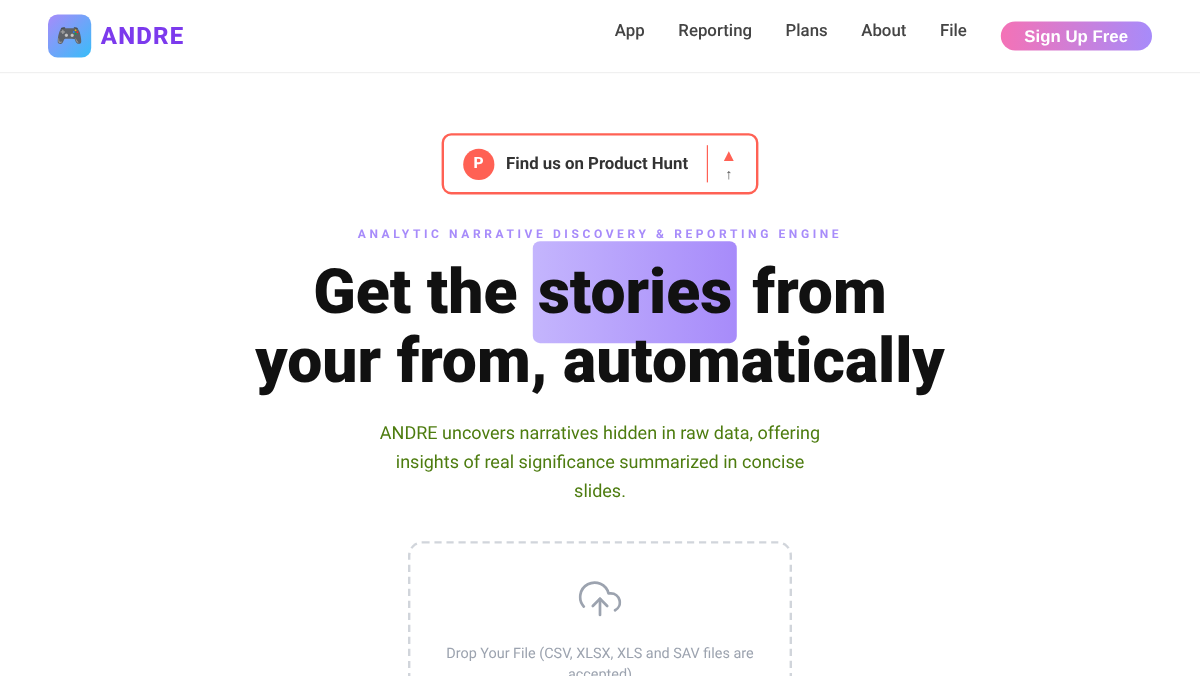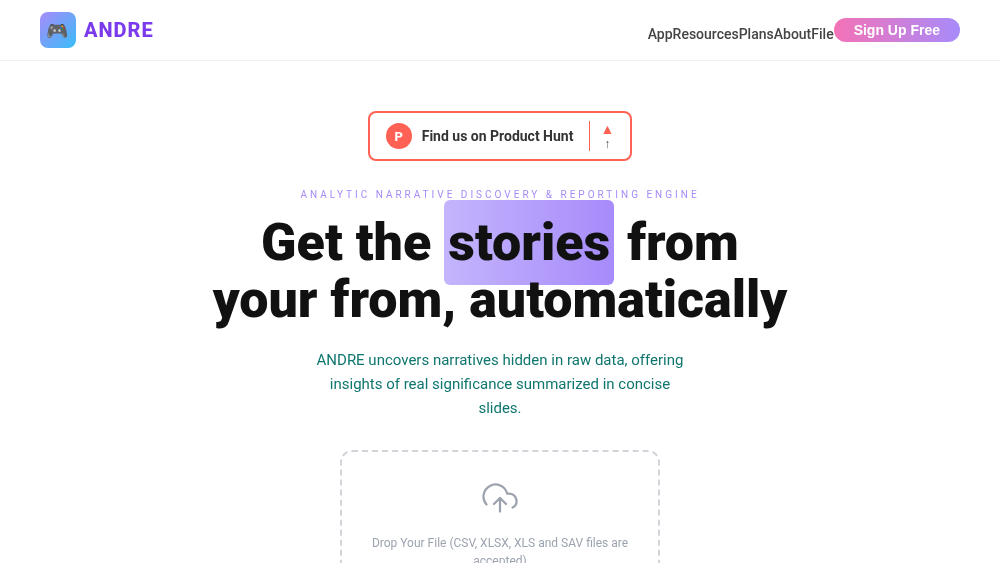--- a/index.html
+++ b/index.html
@@ -11,21 +11,21 @@
       padding: 12px 40px; border-bottom: 1px solid #f0f0f0;
     }
     .nav-logo { display: flex; align-items: center; gap: 8px; }
     .nav-logo-icon {
       width: 36px; height: 36px; border-radius: 8px;
       background: linear-gradient(135deg, #a78bfa, #38bdf8);
       display: flex; align-items: center; justify-content: center;
       font-size: 18px;
     }
     .nav-logo-text { font-weight: 800; font-size: 20px; color: #7c3aed; letter-spacing: 1px; }
-    .nav-links { display: flex; align-items: flex-end; }
+    .nav-links { display: flex; align-items: flex-start; gap: 28px; }
     .nav-links a { text-decoration: none; color: #444; font-size: 14px; font-weight: 500; }
     .btn-signup {
       background: linear-gradient(90deg, #f472b6, #a78bfa);
       color: #fff; border: none; padding: 4px 20px; border-radius: 20px;
       font-size: 14px; font-weight: 600; cursor: pointer;
     }
 
     
     .hero {
       text-align: center; padding: 50px 20px 30px;
@@ -44,32 +44,32 @@
     .ph-text { font-size: 14px; font-weight: 700; color: #333; }
     .ph-upvote {
       display: flex; flex-direction: column; align-items: center;
       border-left: 1px solid #ff6154; padding-left: 10px; margin-left: 6px;
     }
     .ph-upvote-arrow { color: #ff6154; font-size: 14px; }
     .ph-upvote-count { font-size: 12px; color: #555; }
 
     .tagline {
       font-size: 10px; letter-spacing: 3px; color: #a78bfa;
-      text-transform: uppercase; margin-bottom: 14px; font-weight: 400;
+      text-transform: uppercase; margin-bottom: 14px; font-weight: 700;
     }
     .hero-title {
       font-size: 52px; font-weight: 900; line-height: 1.1;
       color: #111; margin-bottom: 20px; max-width: 600px;
     }
     .hero-title .highlight {
       background: linear-gradient(90deg, #c4b5fd, #a78bfa);
       border-radius: 6px; padding: 12px 4px; color: #111;
     }
     .hero-subtitle {
-      font-size: 15px; color: #0f766e; line-height: 1.6;
+      font-size: 15px; color: #4d7c0f; line-height: 1.6;
       max-width: 380px; margin-bottom: 30px;
     }
 
     
     .upload-box {
       border: 2px dashed #d1d5db; border-radius: 12px;
       width: 320px; padding: 28px 20px;
       display: flex; flex-direction: column; align-items: center; gap: 10px;
       margin-bottom: 20px; cursor: pointer;
     }
@@ -81,21 +81,21 @@
 
 <nav>
   <div class="nav-logo">
     <div class="nav-logo-icon">
       <span>🎮</span>
     </div>
     <span class="nav-logo-text">ANDRE</span>
   </div>
   <div class="nav-links">
     <a href="#">App</a>
-    <a href="#">Resources</a>
+    <a href="#">Reporting</a>
     <a href="#">Plans</a>
     <a href="#">About</a>
     <a href="#">File</a>
     <button class="btn-signup">Sign Up Free</button>
   </div>
 </nav>
 
 <section class="hero">
 
   <div class="product-hunt-badge">

